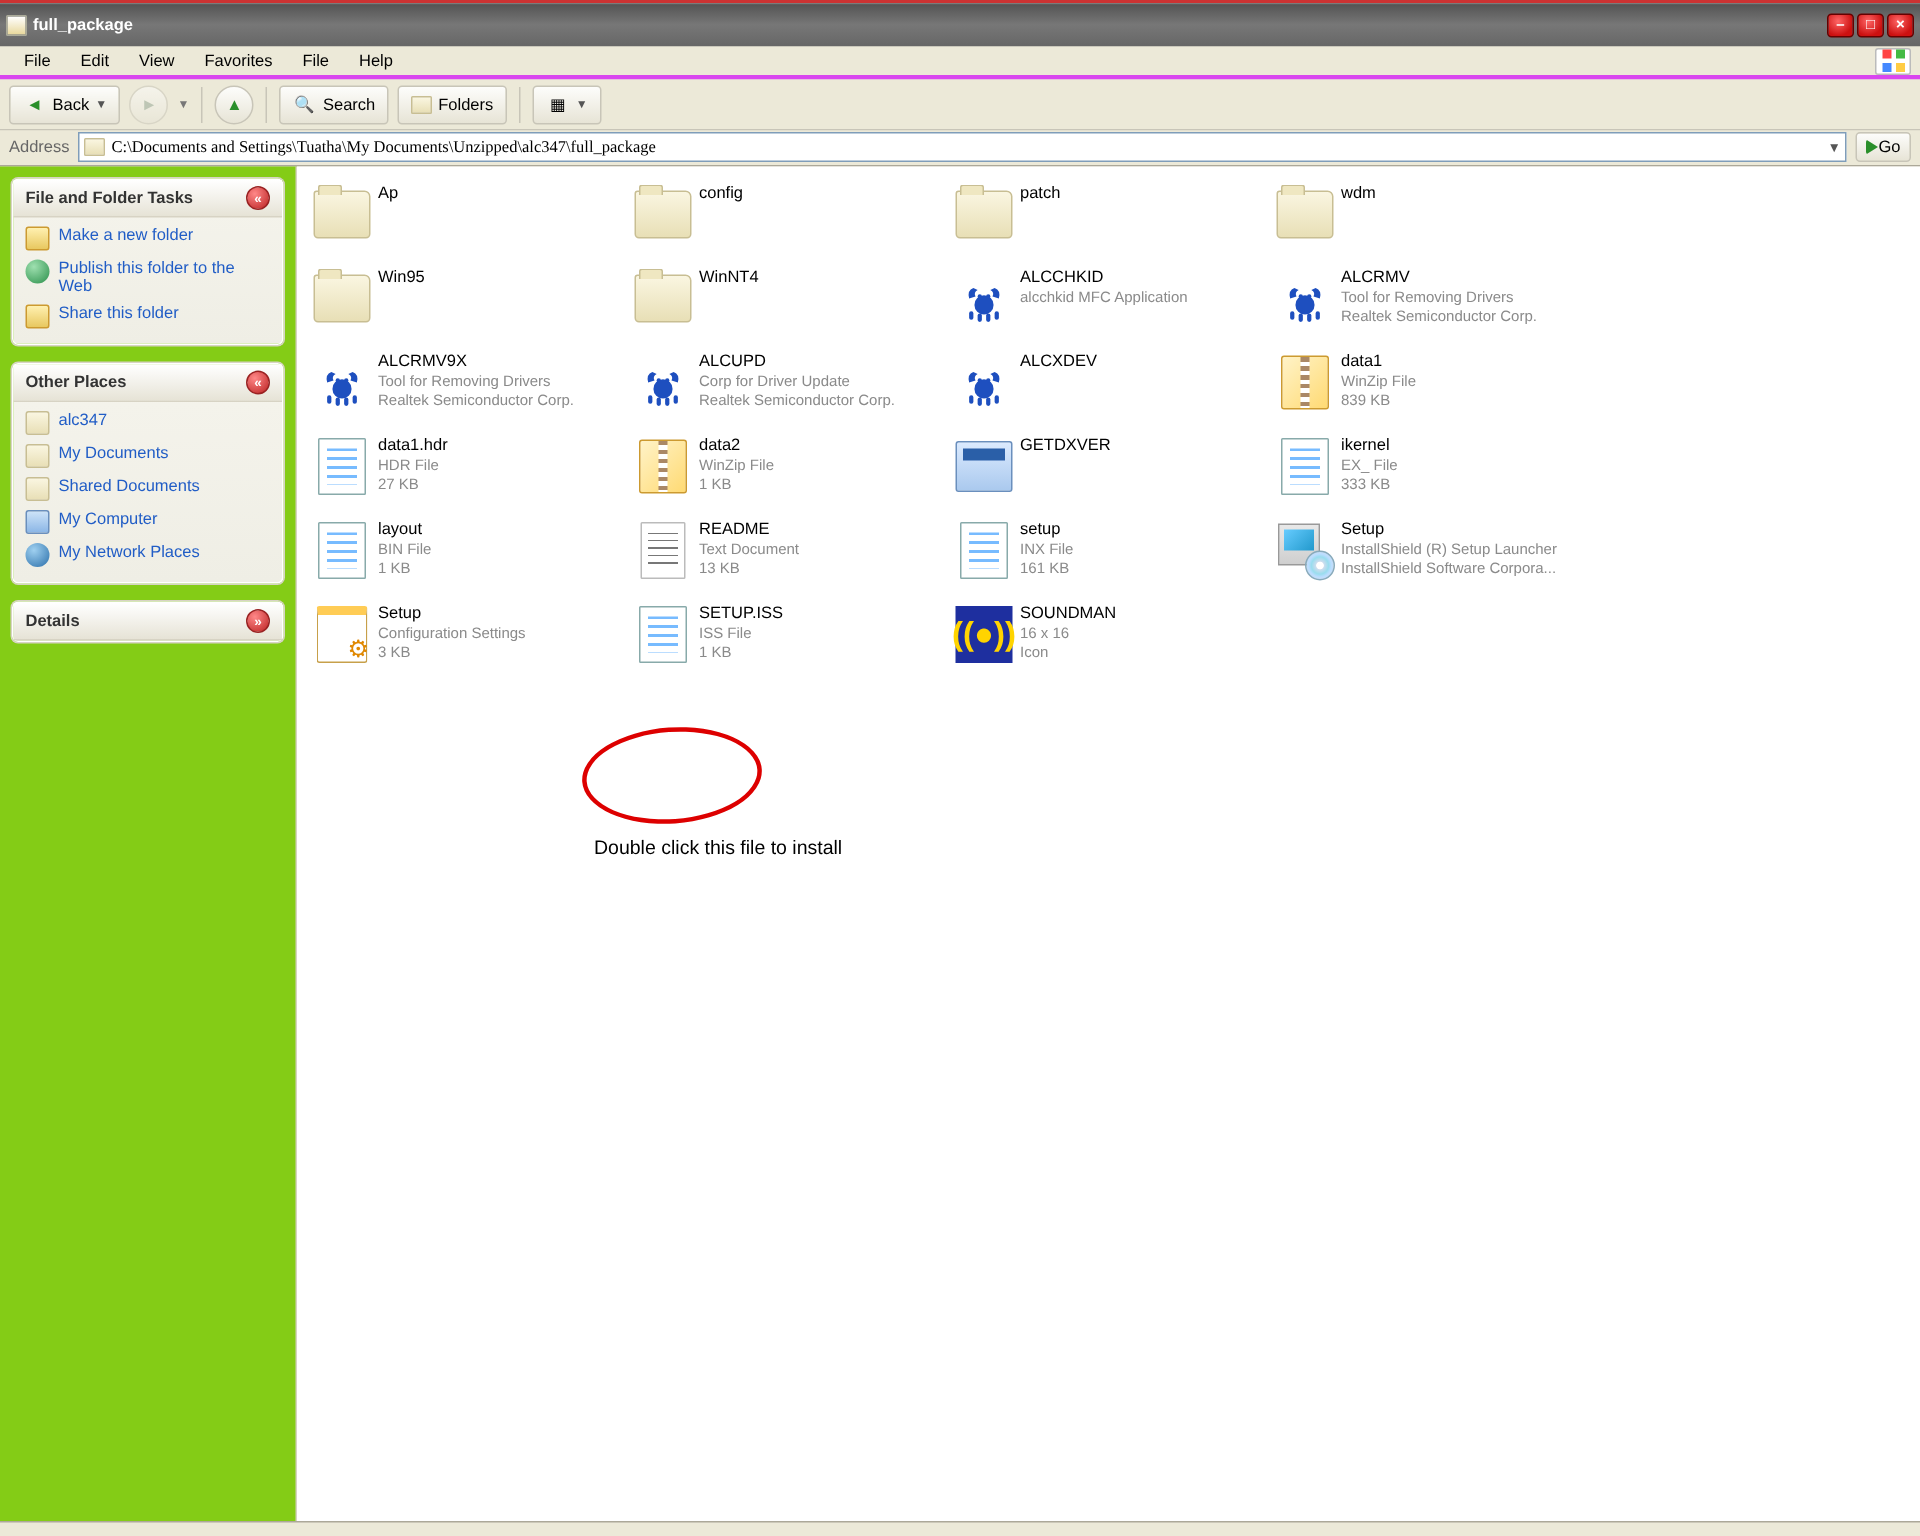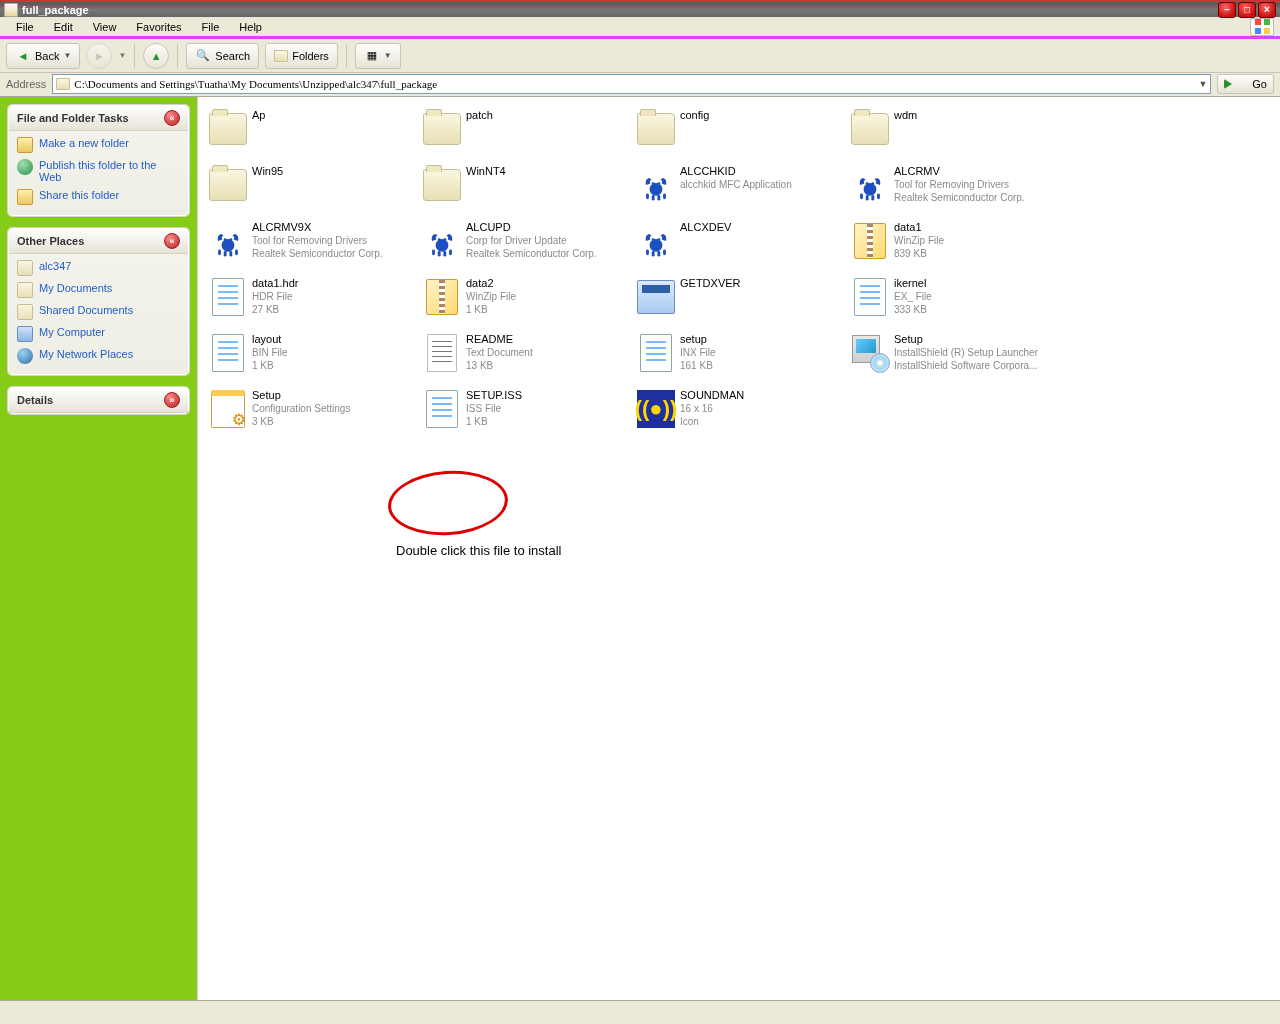--- a/index.html
+++ b/index.html
@@ -6,21 +6,21 @@
 body {
   font-family: Tahoma, "MS Sans Serif", sans-serif;
   font-size: 11px;
   background: #ece9d8;
   width: 1280px;
   height: 1024px;
   overflow: hidden;
   position: relative;
 }
 .titlebar {
-  height: 17px;
+  height: 31px;
   background: linear-gradient(to bottom, #8b8b8b 0%, #555 4%, #777 50%, #666 100%);
   color: #fff;
   display: flex;
   align-items: center;
   padding: 0 4px;
   border-top: 2px solid #c33;
   text-align: center;
 }
 .titlebar .folder-mini {
   width: 14px; height: 14px; margin-right: 4px;
@@ -73,21 +73,21 @@
 .addrbar .addrinput {
   flex:1; height:20px; border:1px solid #7f9db9; background:#fff;
   display:flex; align-items:center; padding:0 3px; gap:4px;
 }
 .addrbar .addrinput input{
   border:none; outline:none; flex:1; font: 11px Tahoma;
 }
 .addrbar .go {
   height:20px; padding:0 6px; border:1px solid #c8c5b8;
   background:linear-gradient(to bottom,#fdfdfb,#e7e4d6); border-radius:3px;
-  display:flex; align-items:center; gap:20px; cursor:pointer;
+  display:flex; align-items:center; gap:0; cursor:pointer;
 }
 .mainarea { display:flex; height: calc(1024px - 23px - 22px - 34px - 24px - 18px); }
 .sidepane {
   width: 198px; background:#84cc16; padding:8px;
   display:flex; flex-direction:column; gap:12px;
   border-right:1px solid #d6d2c2;
 }
 .taskbox {
   border:1px solid #fff; border-radius:4px;
   background: linear-gradient(to bottom,#fff,#f4f3eb 18%, #efeee5);
@@ -295,29 +295,29 @@
           </div>
           <div class="ftext">
             <div class="fname">Ap</div>
           </div>
         </div>
         <div class="fitem">
           <div class="ficon">
             <div class="folder-ic"></div>
           </div>
           <div class="ftext">
+            <div class="fname">config</div>
+          </div>
+        </div>
+        <div class="fitem">
+          <div class="ficon">
+            <div class="folder-ic"></div>
+          </div>
+          <div class="ftext">
             <div class="fname">patch</div>
-          </div>
-        </div>
-        <div class="fitem">
-          <div class="ficon">
-            <div class="folder-ic"></div>
-          </div>
-          <div class="ftext">
-            <div class="fname">config</div>
           </div>
         </div>
         <div class="fitem">
           <div class="ficon">
             <div class="folder-ic"></div>
           </div>
           <div class="ftext">
             <div class="fname">wdm</div>
           </div>
         </div>

